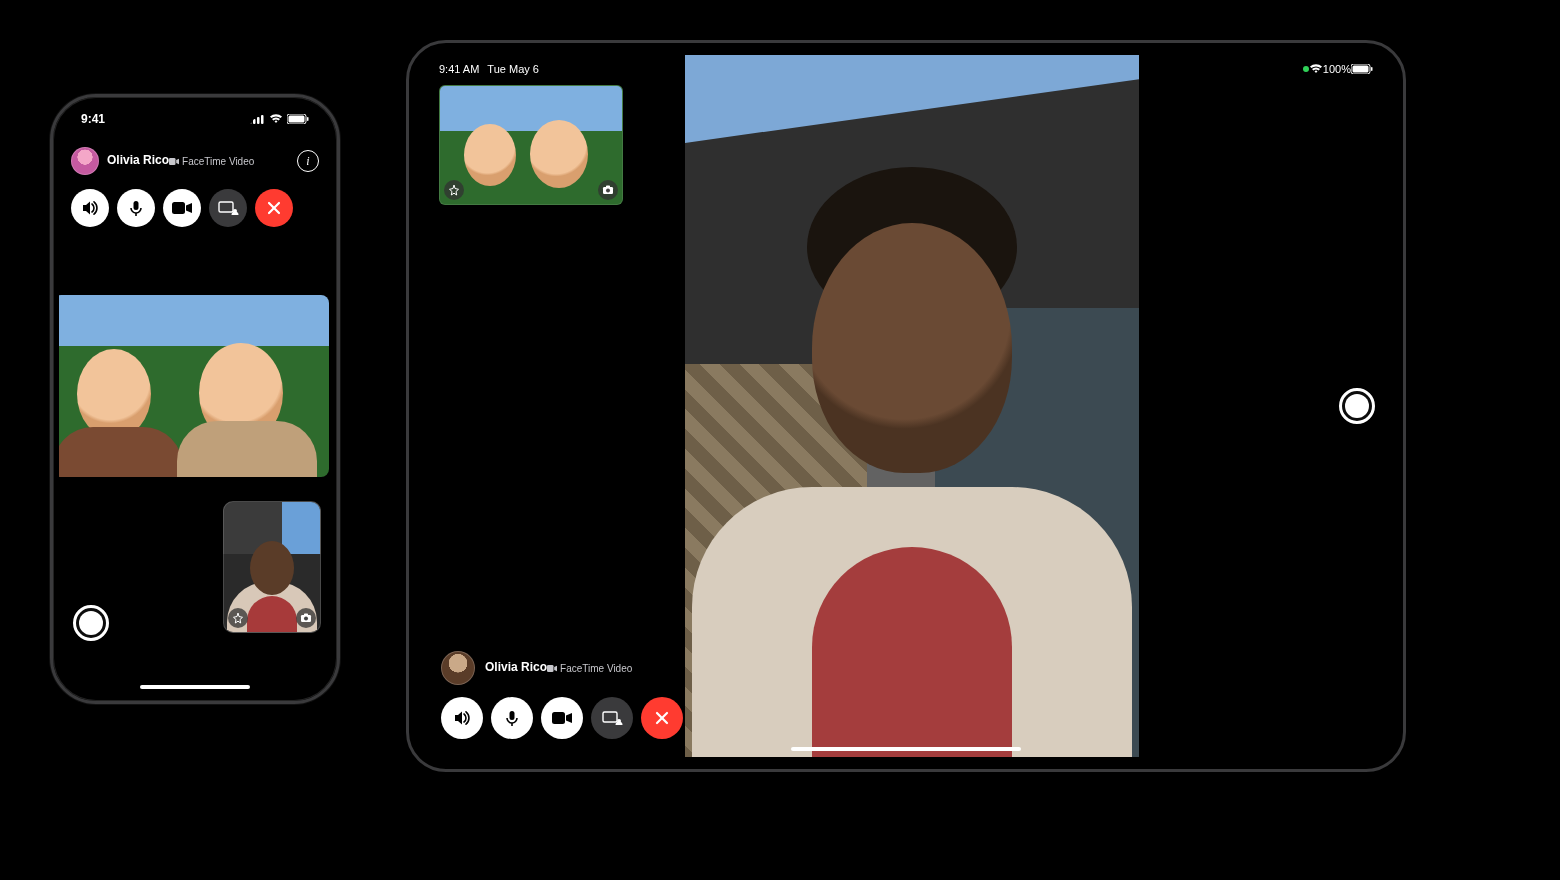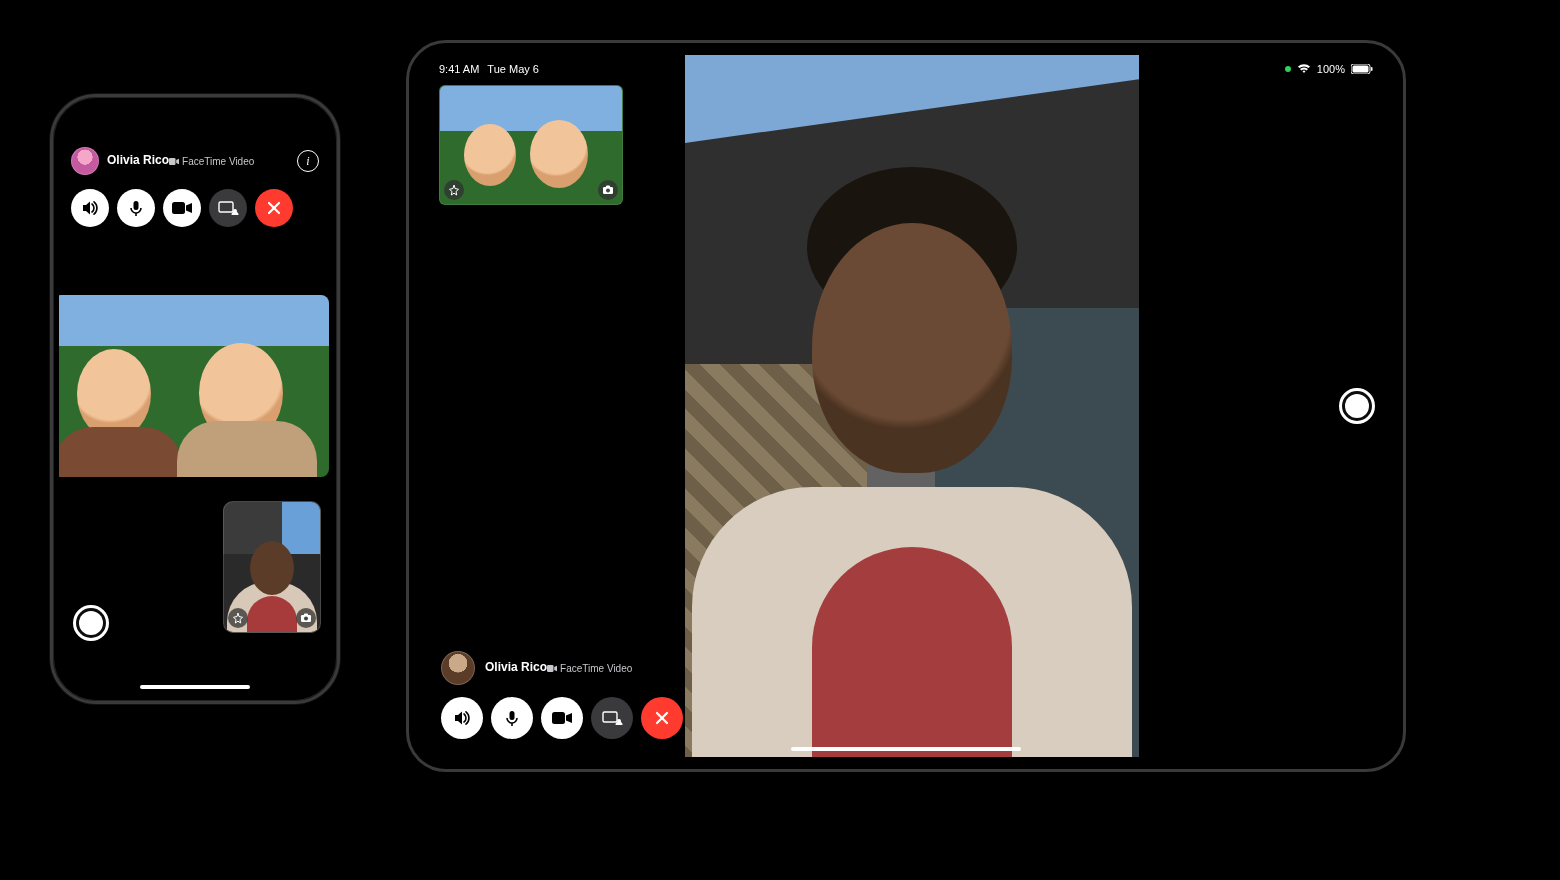--- a/index.html
+++ b/index.html
@@ -134,21 +134,21 @@
     border-radius: 28px;
     background: #000;
     overflow: hidden;
   }
   .ipad .statusbar {
     position: absolute; top: 4px; left: 0; right: 0; height: 20px;
     display: flex; justify-content: space-between; align-items: center;
     padding: 0 18px; font-size: 11px; font-weight: 500; z-index: 40;
   }
   .ipad .statusbar .left { display:flex; gap:8px; }
-  .ipad .statusbar .right { display:flex; gap:6px; align-items:center; }
+  .ipad .statusbar .right { display:flex; align-items:center; }
   .dot-green { width:6px; height:6px; border-radius:50%; background:#30d158; }
 
   .ipad .home-indicator {
     position: absolute; bottom: 6px; left: 50%; transform: translateX(-50%);
     width: 230px; height: 4px; border-radius: 3px; background: #fff; z-index: 60;
   }
 
   .ipad .main-video {
     position: absolute; left: 264px; top: 0; width: 454px; height: 100%;
     overflow: hidden;
@@ -190,20 +190,39 @@
 </style>
 </head>
 <body>
 
 <div class="stage">
 
   <div class="iphone">
     <div class="screen">
       <div class="notch"></div>
 
+      <div class="statusbar">
+        <span>9:41</span>
+        <span class="status-icons">
+          <svg width="16" height="10" viewBox="0 0 16 10">
+              <rect x="0" y="7" width="2.5" height="3" rx="1" fill="#fff"></rect>
+              <rect x="4" y="5" width="2.5" height="5" rx="1" fill="#fff"></rect>
+              <rect x="8" y="3" width="2.5" height="7" rx="1" fill="#fff"></rect>
+              <rect x="12" y="1" width="2.5" height="9" rx="1" fill="#fff"></rect>
+            </svg>
+          <svg width="14" height="10" viewBox="0 0 14 10">
+              <path d="M7 9 L5.5 7.3 A2.2 2.2 0 0 1 8.5 7.3 Z M3 5 A6 6 0 0 1 11 5 L9.6 6.5 A4 4 0 0 0 4.4 6.5 Z M1 2.6 A9 9 0 0 1 13 2.6 L11.6 4.1 A7 7 0 0 0 2.4 4.1 Z" fill="#fff"></path>
+            </svg>
+          <svg width="22" height="10" viewBox="0 0 22 10">
+              <rect x="0" y="0" width="19" height="10" rx="2.5" fill="none" stroke="#fff" stroke-width="1"></rect>
+              <rect x="1.5" y="1.5" width="16" height="7" rx="1.5" fill="#fff"></rect>
+              <rect x="20" y="3" width="1.5" height="4" rx="0.8" fill="#fff"></rect>
+            </svg>
+        </span>
+      </div>
 
       <div class="header">
         <div class="avatar"></div>
         <div class="caller-meta">
           <span class="caller-name">Olivia Rico</span>
           <span class="caller-sub">
             <svg width="10" height="7" viewBox="0 0 10 7">
                 <rect x="0" y="0" width="6.5" height="7" rx="1.3" fill="#c7c7cc"></rect>
                 <path d="M7.2 2 L10 .8 V6.2 L7.2 5 Z" fill="#c7c7cc"></path>
               </svg>

